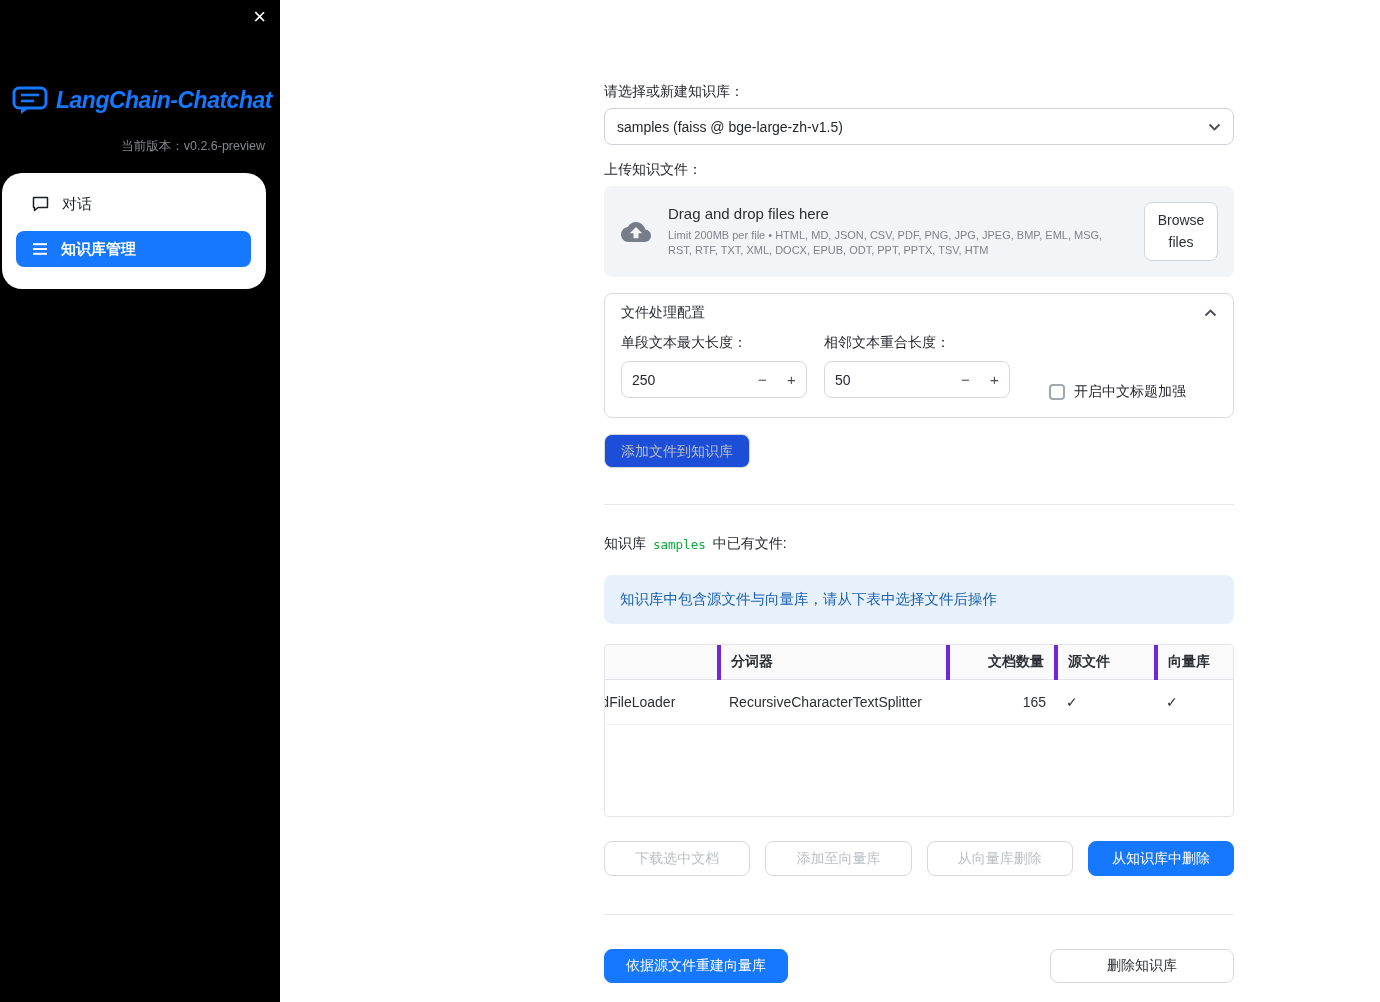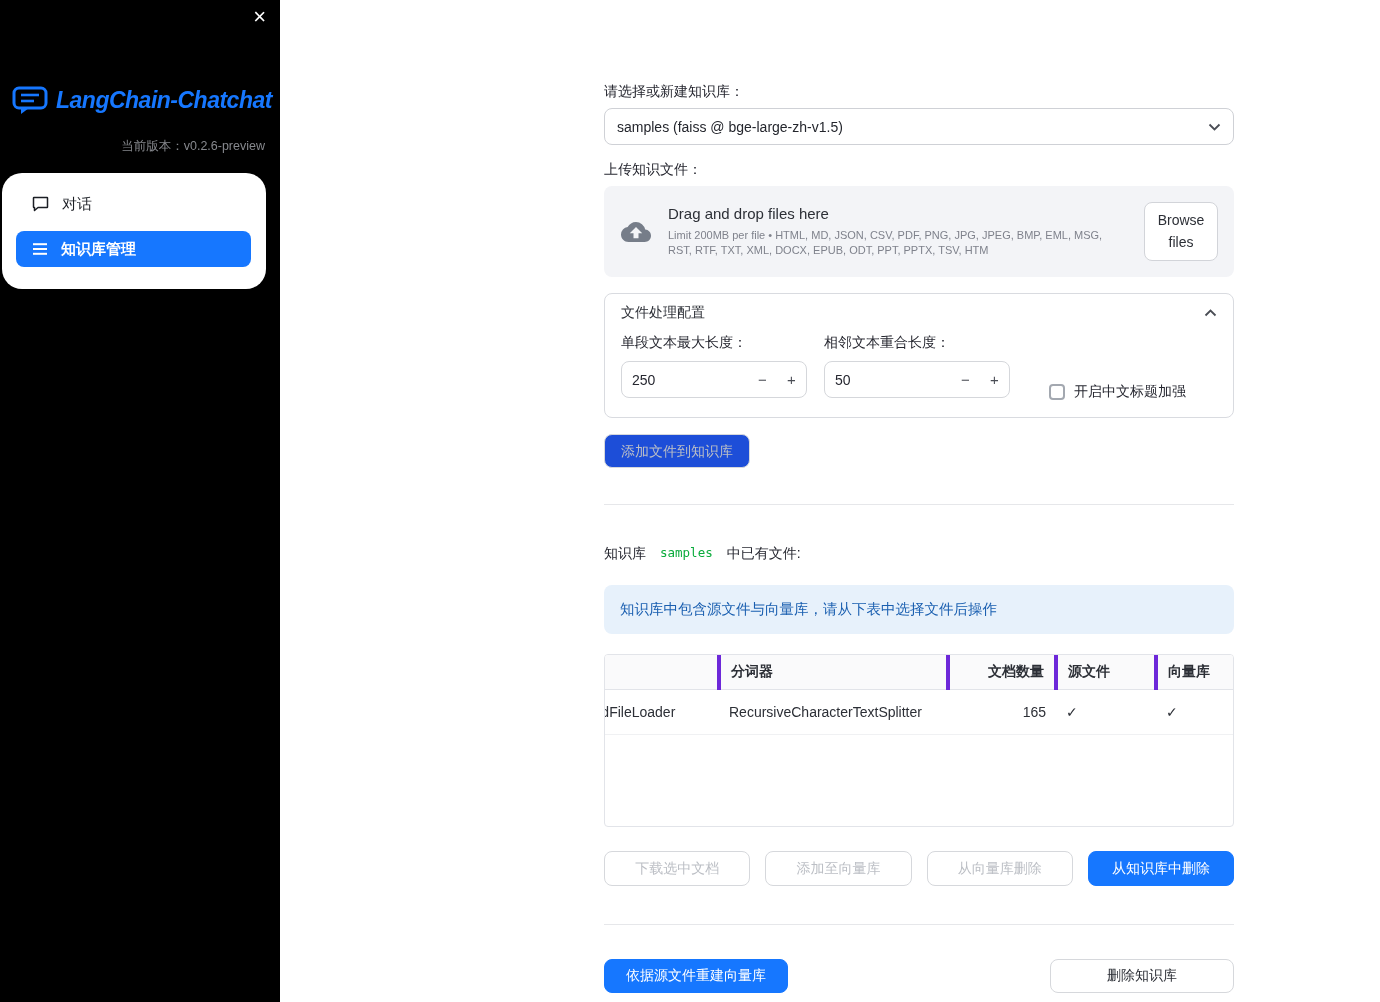--- a/index.html
+++ b/index.html
@@ -46,21 +46,21 @@
   .num-field .field-label{margin-bottom:10px;}
   .num-input{height:37px;border:1px solid #d5d7db;border-radius:8px;display:flex;align-items:center;background:#fff;}
   .num-input input{border:none;outline:none;background:transparent;flex:1;min-width:0;padding-left:10px;font-size:14px;color:#262730;font-family:inherit;}
   .step-btn{width:29px;text-align:center;color:#4a4d55;font-size:15px;cursor:pointer;user-select:none;}
   .checkbox-field{display:flex;align-items:center;gap:9px;margin-top:49px;margin-left:22px;cursor:pointer;}
   .checkbox-box{width:16px;height:16px;border:2px solid #a3a8b0;border-radius:4px;background:#fff;flex:0 0 auto;}
   .checkbox-label{font-size:14px;color:#262730;white-space:nowrap;}
   .add-btn{margin-top:16px;display:inline-block;padding:0 16px;height:34px;line-height:32px;border:1px solid #d6d8dc;border-radius:8px;
     color:#bcbfc5;font-size:14px;background:#1d4ed8;}
   .divider{border:none;border-top:1px solid #e6e7ea;margin:36px 0 0;}
-  .kb-line{margin-top:40px;font-size:14px;color:#262730;display:flex;align-items:flex-start;gap:14px;}
+  .kb-line{margin-top:30px;font-size:14px;color:#262730;display:flex;align-items:center;gap:7px;}
   .kb-code{font-family:"DejaVu Sans Mono","Liberation Mono",monospace;font-size:12.5px;color:var(--code-green);}
   .info-box{margin-top:22px;background:var(--info-bg);border-radius:8px;padding:15px 16px;font-size:14.5px;color:var(--info-text);}
   
   .table-wrap{margin-top:20px;border:1px solid #e2e4e9;border-radius:4px;height:173px;overflow:hidden;background:#fff;}
   .grid-table{margin-left:-86px;width:715px;border-collapse:collapse;font-size:14px;color:#2c2f36;table-layout:fixed;}
   .grid-table th{background:#fafafb;font-weight:bold;height:34px;border-bottom:1px solid #e2e4e9;border-right:4px solid #6d28d9;
     text-align:left;padding:0 10px;white-space:nowrap;overflow:hidden;}
   .grid-table th:last-child{border-right:none;}
   .grid-table td{height:45px;padding:0 10px;border-bottom:1px solid #f0f1f3;white-space:nowrap;overflow:hidden;}
   .grid-table .num{text-align:right;}

